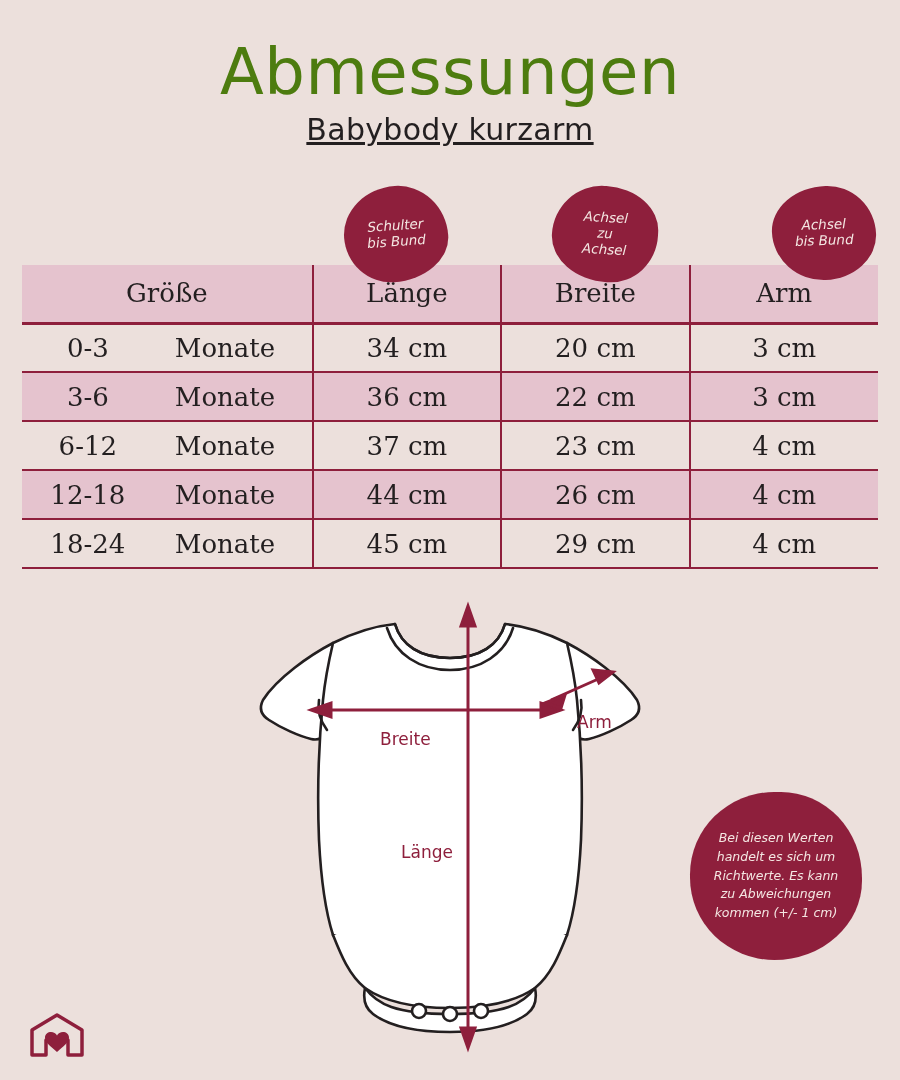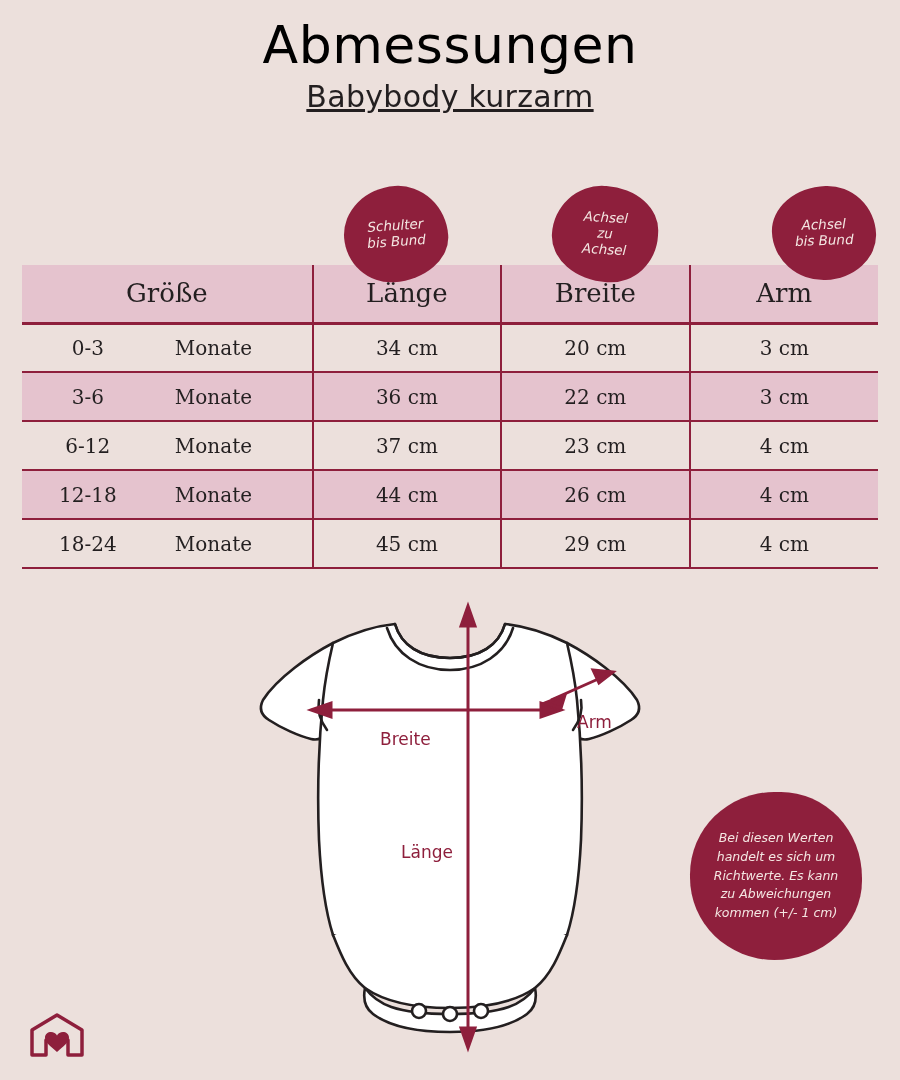--- a/index.html
+++ b/index.html
@@ -16,25 +16,26 @@
     background: #ece0dc;
   }
 
   
   .header {
     padding-top: 18px;
     text-align: center;
   }
   .title {
     font-family: "DejaVu Sans", sans-serif;
-    font-size: 52px;
+    font-size: 64px;
     font-weight: 400;
-    color: #000000;
+    color: #4d7c0f;
     letter-spacing: 0.5px;
     line-height: 1.05;
+    margin-top: 21px;
   }
   .subtitle {
     font-family: "DejaVu Sans", sans-serif;
     font-size: 30px;
     font-weight: 400;
     color: #231f20;
     margin-top: 6px;
     letter-spacing: 0.3px;
     text-decoration: underline;
   }
@@ -109,21 +110,21 @@
   }
   table.size-table thead th {
     background: #e5c3ce;
     font-size: 26px;
     height: 58px;
     border-bottom: 3px solid #8e1f3c;
   }
   table.size-table tbody tr { height: 49px; }
   table.size-table tbody tr:nth-child(odd) { background: #ece0dc; }
   table.size-table tbody tr:nth-child(even) { background: #e5c3ce; }
-  table.size-table tbody td { font-size: 20px; }
+  table.size-table tbody td { font-size: 26px; }
   .col-size { width: 290px; }
   .col-other { width: 188px; }
   td.vline, th.vline { border-right: 2.5px solid #8e1f3c; }
 
   .size-cell {
     display: flex;
     align-items: center;
     justify-content: center;
     gap: 0px;
   }

